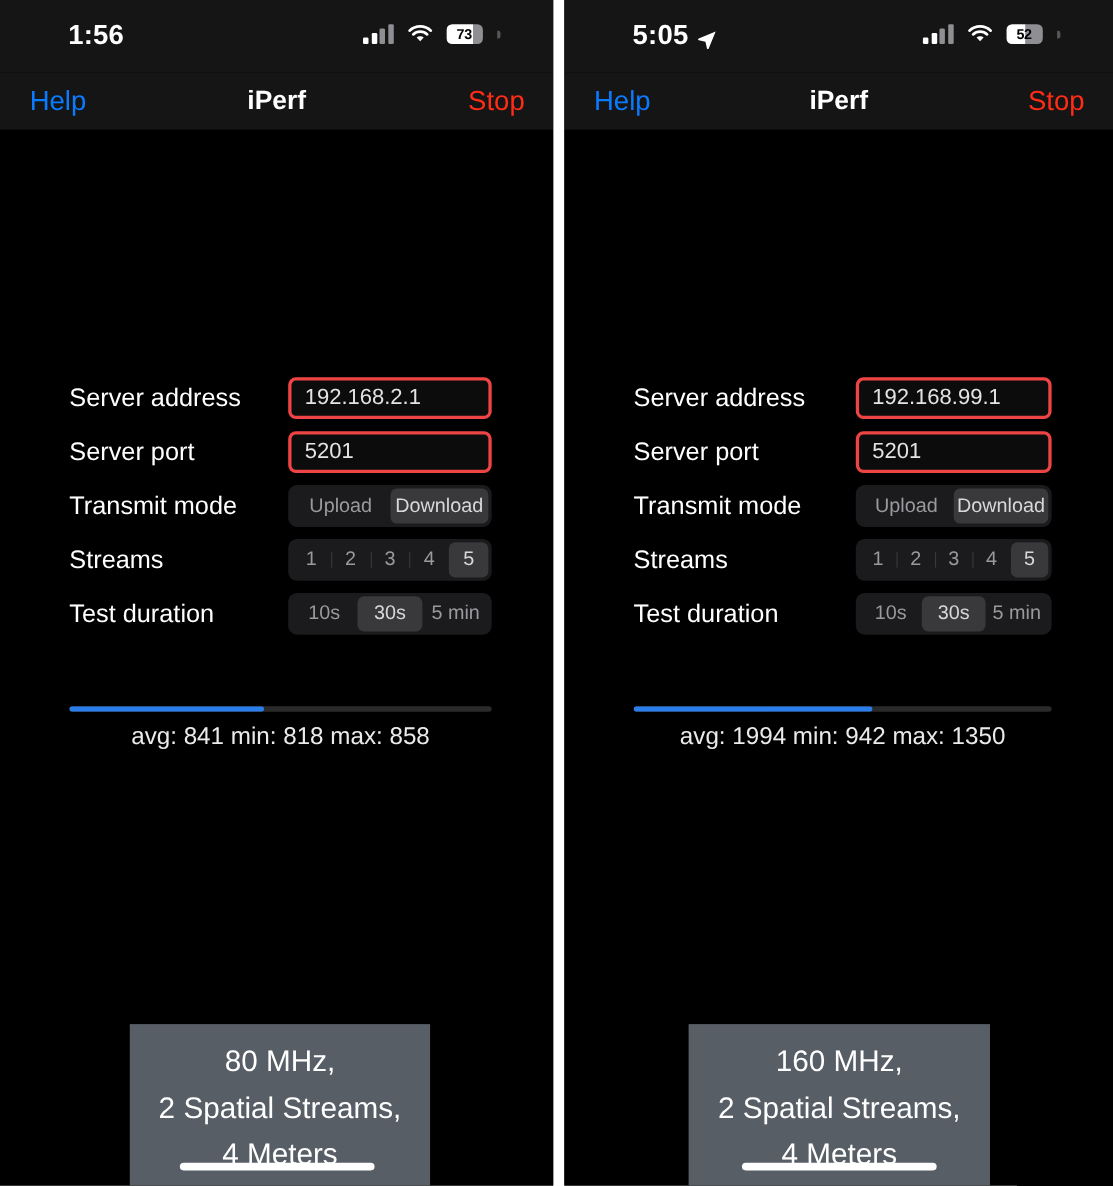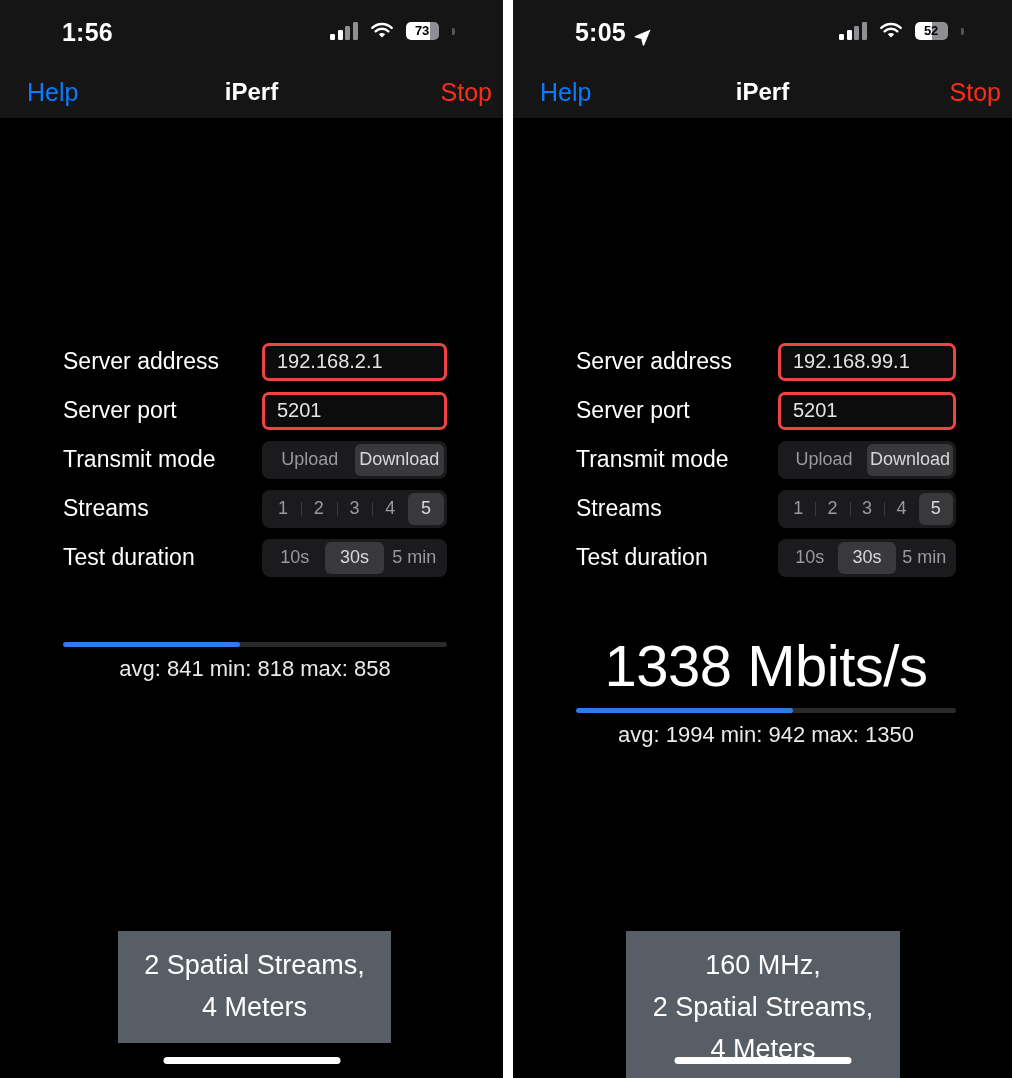--- a/index.html
+++ b/index.html
@@ -121,21 +121,21 @@
   }
   .nav-title {
     width: 100%;
     text-align: center;
     color: #ffffff;
     font-size: 24px;
     font-weight: bold;
   }
   .nav-right {
     position: absolute;
-    right: 11px;
+    right: 26px;
     color: #ff2d16;
     font-size: 25px;
   }
 
   
   .screen {
     flex: 1 1 auto;
     background: #000000;
     position: relative;
   }
@@ -368,20 +368,21 @@
       </div>
 
       <div class="result">
         <div class="progress">
           <div class="bar" style="width:46%"></div>
         </div>
         <div class="stats">avg: 841 min: 818 max: 858</div>
       </div>
 
       <div class="annot">
+        <div>80 MHz,</div>
         <div>2 Spatial Streams,</div>
         <div>4 Meters</div>
       </div>
 
       <div class="home-ind"></div>
     </div>
   </div>
 
   <div class="gap"></div>
 
@@ -472,21 +473,20 @@
               <span class="opt">10s</span>
               <span class="opt sel">30s</span>
               <span class="opt">5 min</span>
             </div>
           </div>
         </div>
 
       </div>
 
       <div class="result">
-        <div class="speed">1338 Mbits/s</div>
         <div class="progress">
           <div class="bar" style="width:57%"></div>
         </div>
         <div class="stats">avg: 1994 min: 942 max: 1350</div>
       </div>
 
       <div class="annot">
         <div>160 MHz,</div>
         <div>2 Spatial Streams,</div>
         <div>4 Meters</div>

